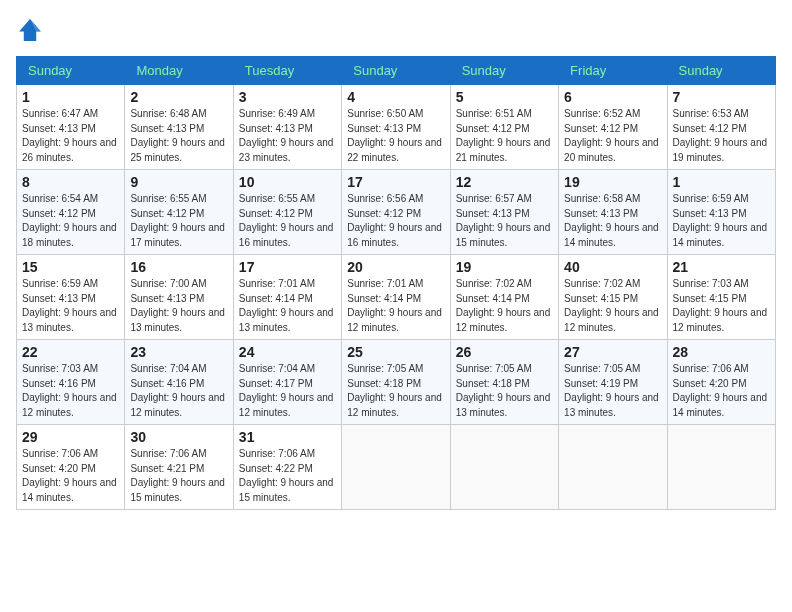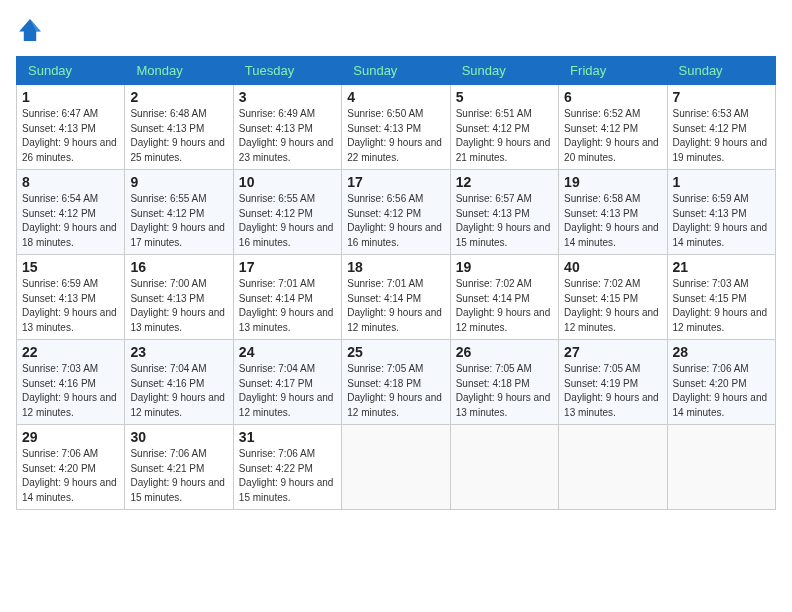--- a/index.html
+++ b/index.html
@@ -133,21 +133,21 @@
         <td><span class="day-num">10</span><span class="day-info">Sunrise: 6:55 AM<br>Sunset: 4:12 PM<br>Daylight: 9 hours and 16 minutes.</span></td>
         <td><span class="day-num">17</span><span class="day-info">Sunrise: 6:56 AM<br>Sunset: 4:12 PM<br>Daylight: 9 hours and 16 minutes.</span></td>
         <td><span class="day-num">12</span><span class="day-info">Sunrise: 6:57 AM<br>Sunset: 4:13 PM<br>Daylight: 9 hours and 15 minutes.</span></td>
         <td><span class="day-num">19</span><span class="day-info">Sunrise: 6:58 AM<br>Sunset: 4:13 PM<br>Daylight: 9 hours and 14 minutes.</span></td>
         <td><span class="day-num">1</span><span class="day-info">Sunrise: 6:59 AM<br>Sunset: 4:13 PM<br>Daylight: 9 hours and 14 minutes.</span></td>
       </tr>
       <tr>
         <td><span class="day-num">15</span><span class="day-info">Sunrise: 6:59 AM<br>Sunset: 4:13 PM<br>Daylight: 9 hours and 13 minutes.</span></td>
         <td><span class="day-num">16</span><span class="day-info">Sunrise: 7:00 AM<br>Sunset: 4:13 PM<br>Daylight: 9 hours and 13 minutes.</span></td>
         <td><span class="day-num">17</span><span class="day-info">Sunrise: 7:01 AM<br>Sunset: 4:14 PM<br>Daylight: 9 hours and 13 minutes.</span></td>
-        <td><span class="day-num">18</span><span class="day-info">Sunrise: 7:01 AM<br>Sunset: 4:14 PM<br>Daylight: 9 hours and 12 minutes.</span></td>
+        <td><span class="day-num">20</span><span class="day-info">Sunrise: 7:01 AM<br>Sunset: 4:14 PM<br>Daylight: 9 hours and 12 minutes.</span></td>
         <td><span class="day-num">19</span><span class="day-info">Sunrise: 7:02 AM<br>Sunset: 4:14 PM<br>Daylight: 9 hours and 12 minutes.</span></td>
         <td><span class="day-num">40</span><span class="day-info">Sunrise: 7:02 AM<br>Sunset: 4:15 PM<br>Daylight: 9 hours and 12 minutes.</span></td>
         <td><span class="day-num">21</span><span class="day-info">Sunrise: 7:03 AM<br>Sunset: 4:15 PM<br>Daylight: 9 hours and 12 minutes.</span></td>
       </tr>
       <tr>
         <td><span class="day-num">22</span><span class="day-info">Sunrise: 7:03 AM<br>Sunset: 4:16 PM<br>Daylight: 9 hours and 12 minutes.</span></td>
         <td><span class="day-num">23</span><span class="day-info">Sunrise: 7:04 AM<br>Sunset: 4:16 PM<br>Daylight: 9 hours and 12 minutes.</span></td>
         <td><span class="day-num">24</span><span class="day-info">Sunrise: 7:04 AM<br>Sunset: 4:17 PM<br>Daylight: 9 hours and 12 minutes.</span></td>
         <td><span class="day-num">25</span><span class="day-info">Sunrise: 7:05 AM<br>Sunset: 4:18 PM<br>Daylight: 9 hours and 12 minutes.</span></td>
         <td><span class="day-num">26</span><span class="day-info">Sunrise: 7:05 AM<br>Sunset: 4:18 PM<br>Daylight: 9 hours and 13 minutes.</span></td>

